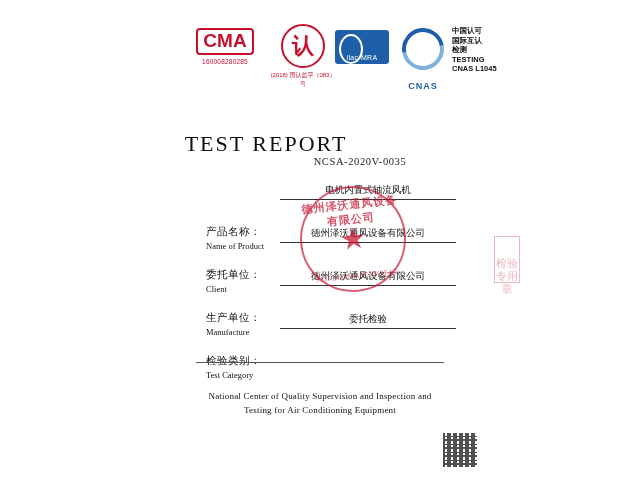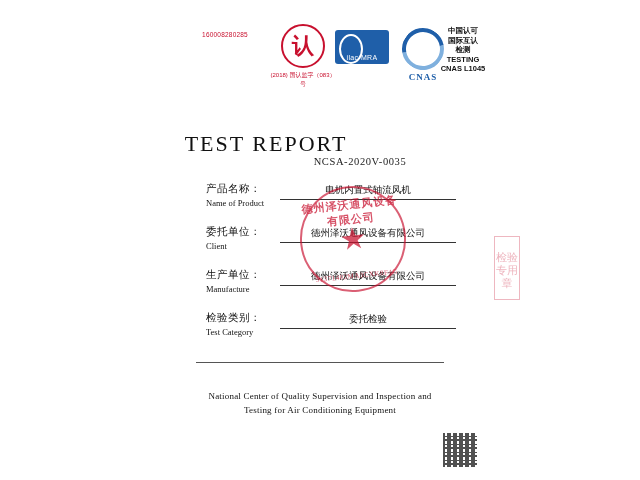--- a/index.html
+++ b/index.html
@@ -121,34 +121,34 @@
     width: 34px;
     height: 34px;
     margin: 0 auto;
     border-radius: 50%;
     border: 4px solid #1f5fa9;
     border-right-color: #7fb0de;
     border-bottom-color: #7fb0de;
     transform: rotate(35deg);
   }
   .cnas-text {
-    font-family: Liberation Serif, serif;
+    font-family: Liberation Sans, sans-serif;
     font-size: 9px;
     font-weight: bold;
     color: #1f5fa9;
     letter-spacing: 1px;
-    margin-top: 2px;
+    margin-top: 11px;
   }
 
   
   .mark-text {
-    left: 418px;
+    left: 452px;
     top: 12px;
     width: 90px;
-    text-align: center;
+    text-align: left;
     font-family: "Liberation Sans", sans-serif;
     font-size: 7.5px;
     line-height: 9.5px;
     color: #111111;
     font-weight: bold;
   }
 
   
   .title-cn {
     position: absolute;
@@ -203,20 +203,21 @@
     left: 0;
     top: 0;
     width: 74px;
   }
   .label-cn {
     font-family: Liberation Serif, serif;
     font-size: 10.5px;
     letter-spacing: 0.5px;
     color: #111111;
     white-space: nowrap;
+    margin-top: 43px;
   }
   .label-en {
     font-family: "Liberation Serif", serif;
     font-size: 8.5px;
     color: #111111;
     margin-top: 2px;
     white-space: nowrap;
   }
   .field-value {
     position: absolute;
@@ -336,28 +337,28 @@
     letter-spacing: 0.5px;
     color: rgba(200, 16, 46, 0.8);
   }
 
   
   .side-stamp {
     position: absolute;
     left: 494px;
     top: 236px;
     width: 26px;
-    height: 64px;
+    height: 47px;
     border: 1.5px solid rgba(200, 16, 46, 0.3);
     color: rgba(200, 16, 46, 0.32);
     font-family: "Liberation Serif", serif;
     font-size: 11px;
     line-height: 13px;
     text-align: center;
-    padding-top: 14px;
+    padding-top: 20px;
     box-sizing: border-box;
   }
 
   
   .qr {
     position: absolute;
     left: 442px;
     top: 432px;
     width: 34px;
     height: 34px;
@@ -371,20 +372,21 @@
   }
 </style>
 </head>
 <body>
 
 <div class="page">
 
   <div class="marks">
 
     <div class="mark mark-cma">
+      <div class="cma-box">CMA</div>
       <div class="cma-sub">160008280285</div>
     </div>
 
     <div class="mark mark-cal">
       <div class="cal-circle">
         <div class="cal-inner">认</div>
       </div>
       <div class="cal-sub">(2018) 国认监字（083）号</div>
     </div>
 

